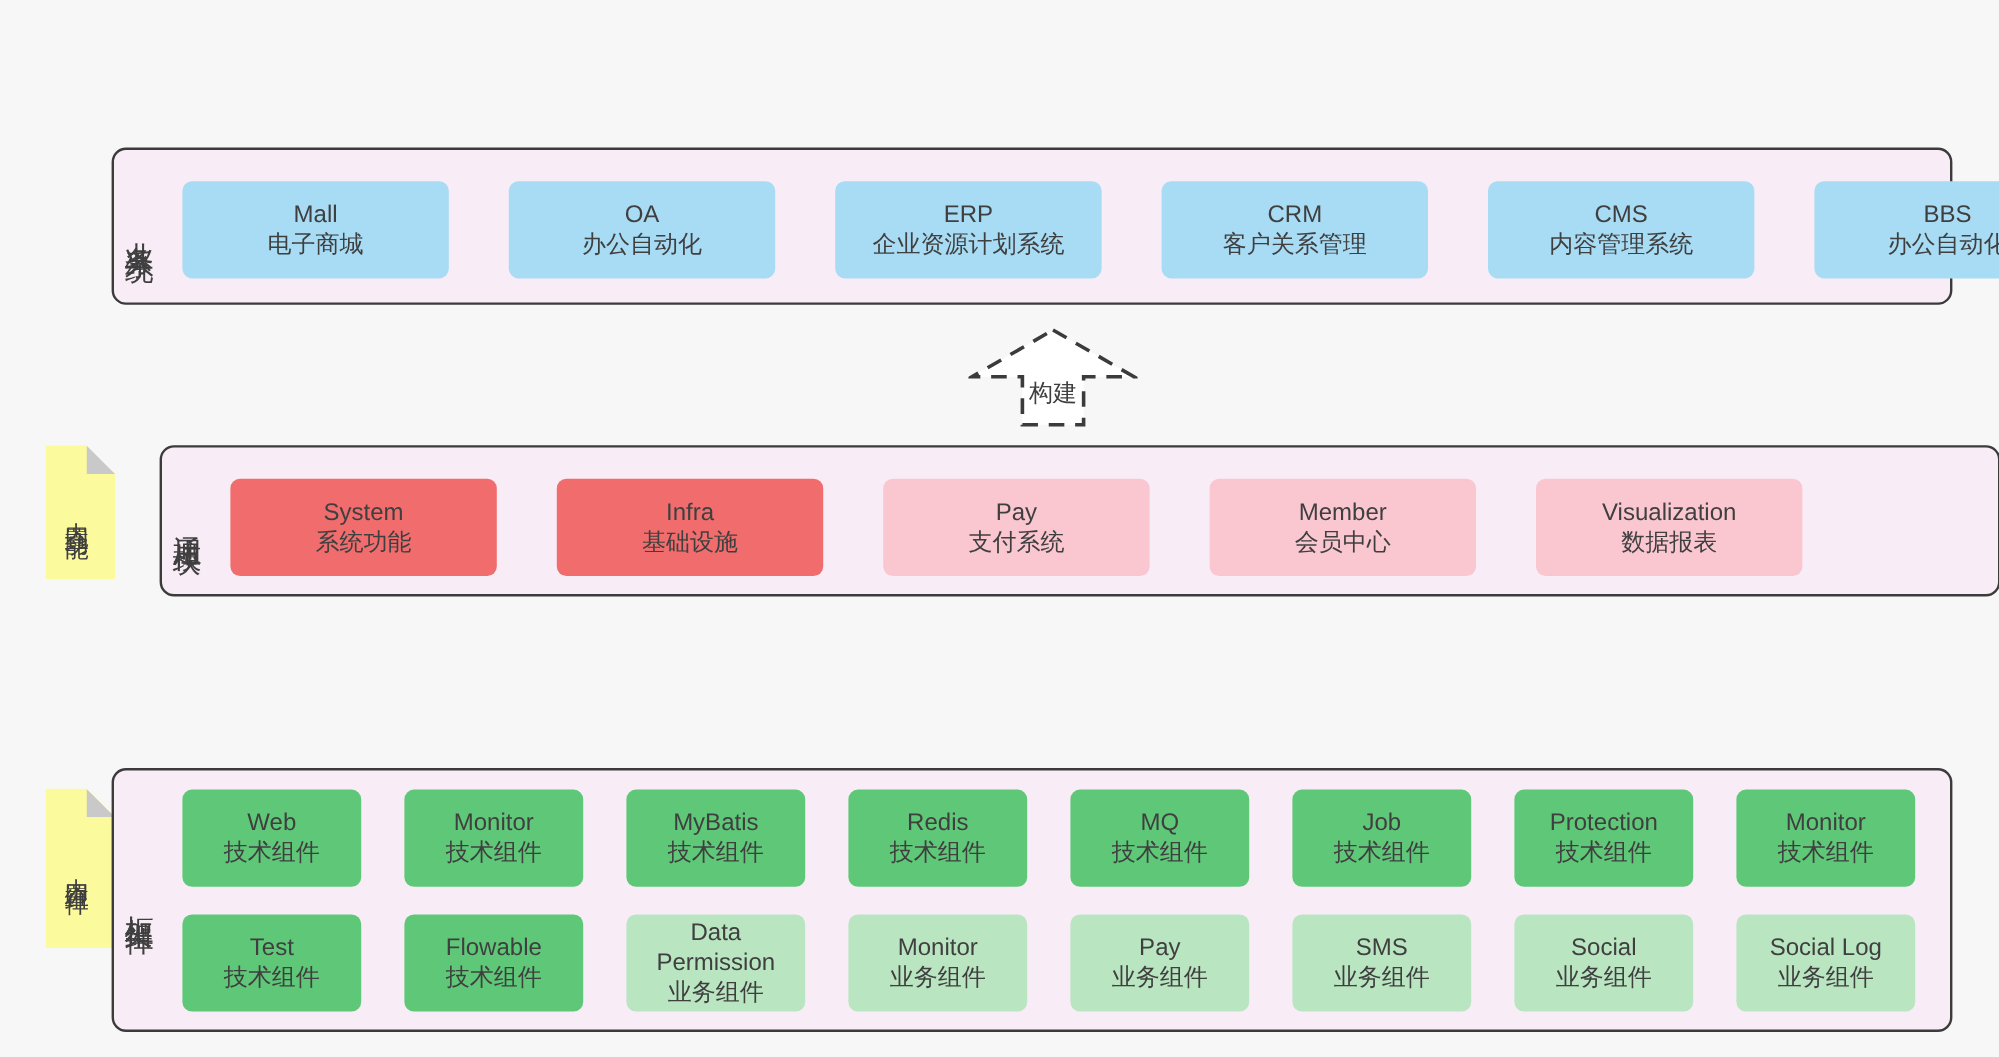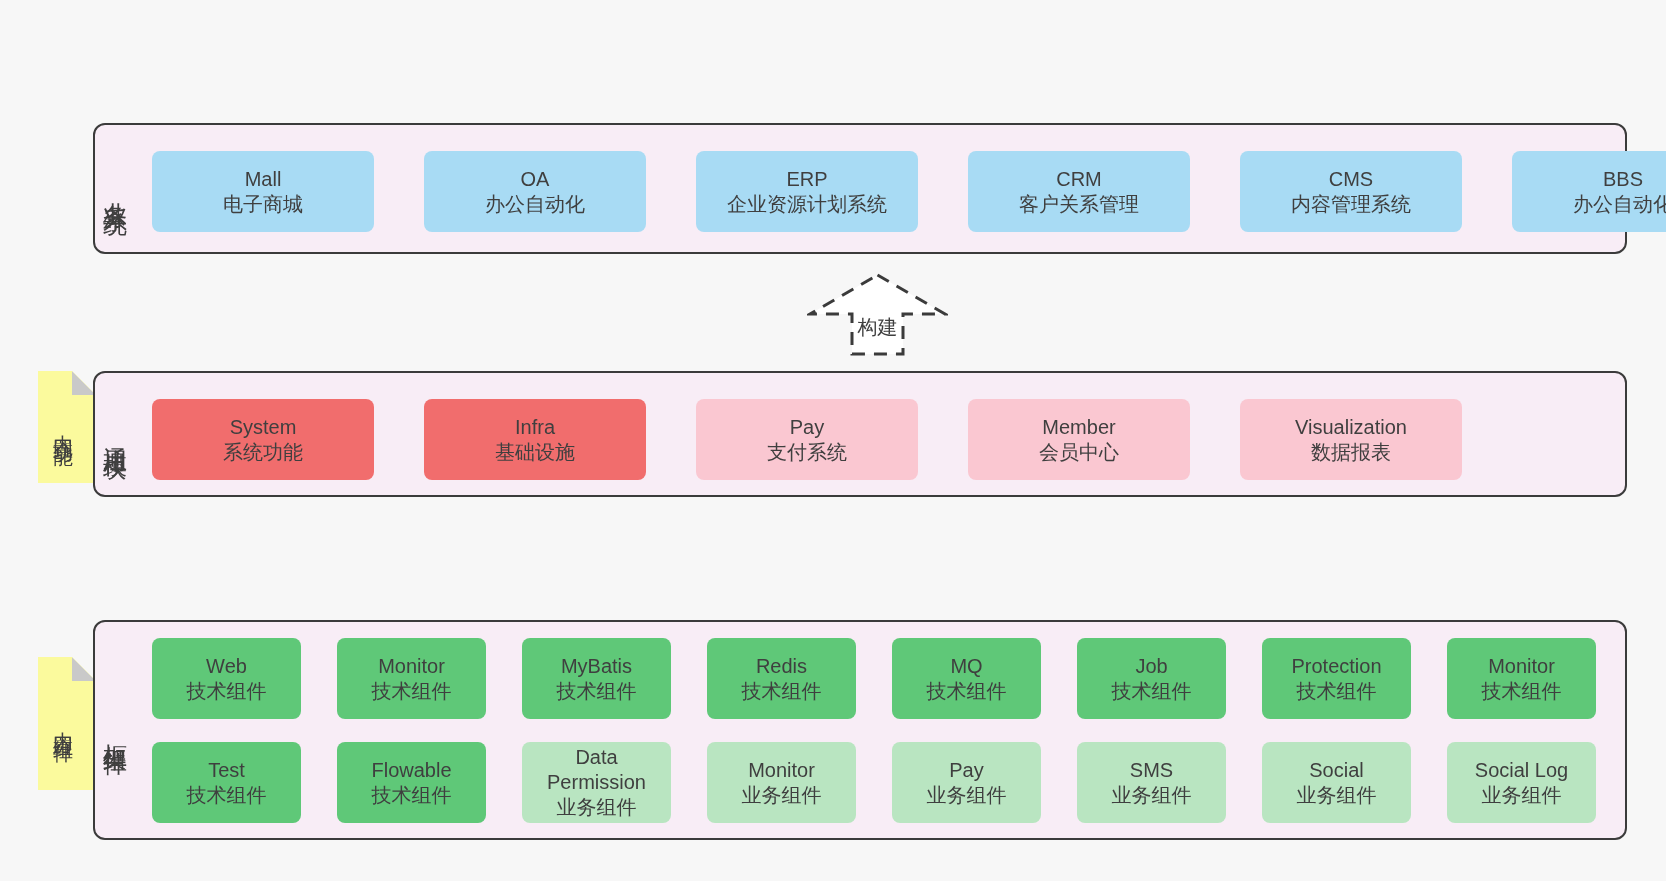--- a/index.html
+++ b/index.html
@@ -15,22 +15,22 @@
   
   .layer{
     position:absolute;left:93px;width:1534px;
     background:var(--layer-fill,#f8edf6);
     border:2px solid var(--line,#3b3b3b);
     border-radius:12px;
     box-sizing:border-box;
     z-index:1;
   }
   .layer1{top:123px;height:131px;}
-  .layer2{top:371px;height:126px;}
-  .layer3{top:620px;height:220px;}
+  .layer2{top:371px;height:126px;margin-left:40px;}
+  .layer3{top:640px;height:220px;}
 
   .vlabel{
     position:absolute;left:0;top:0;bottom:0;width:40px;
     display:flex;align-items:center;justify-content:center;
     writing-mode:vertical-rl;text-orientation:upright;
     font-size:24px;letter-spacing:3px;color:var(--text,#3f3f3f);
   }
 
   .boxes{
     display:flex;

